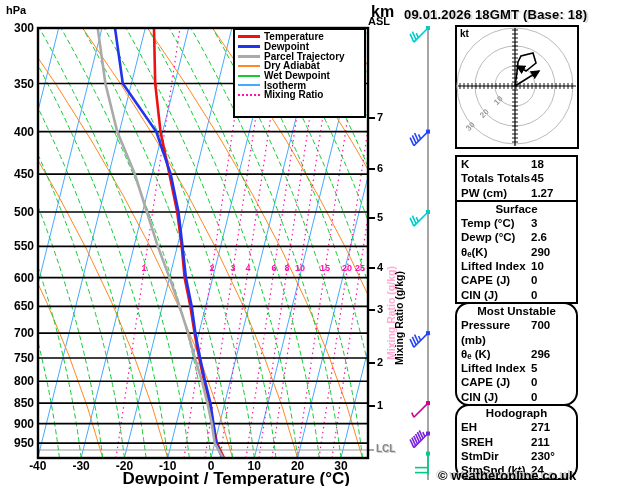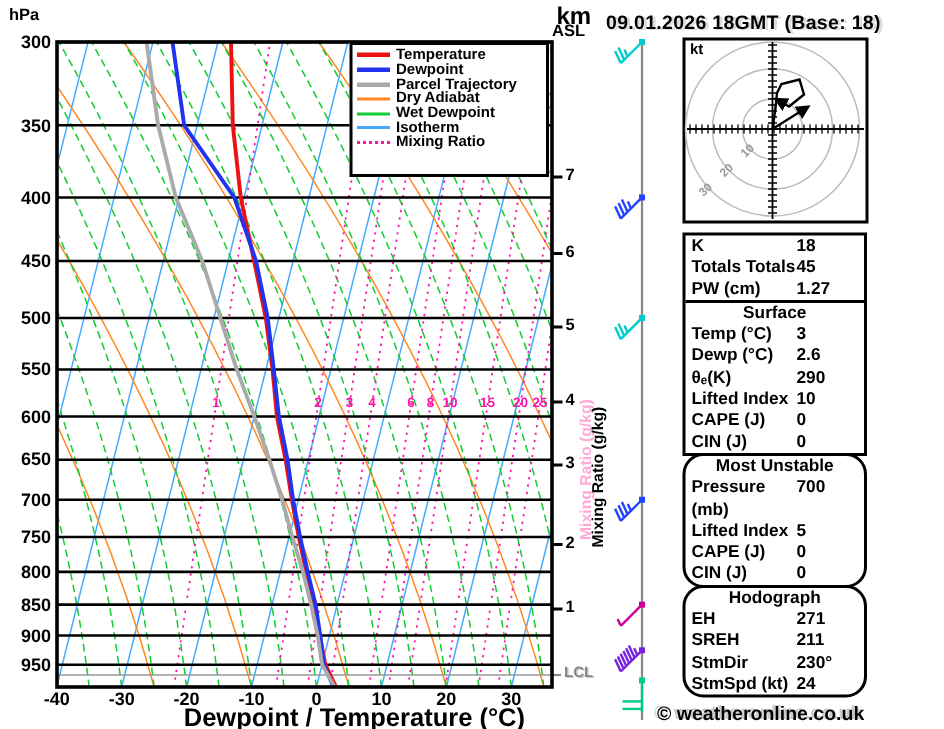--- a/index.html
+++ b/index.html
@@ -383,20 +383,24 @@
           <span class="tv">0</span>
         </div>
       </div>
       <div class="tbox">
         <div class="tsec">Most Unstable</div>
         <div class="trow">
           <span class="tl">Pressure (mb)</span>
           <span class="tv">700</span>
         </div>
         <div class="trow">
+          <span class="tl">θₑ (K)</span>
+          <span class="tv">296</span>
+        </div>
+        <div class="trow">
           <span class="tl">Lifted Index</span>
           <span class="tv">5</span>
         </div>
         <div class="trow">
           <span class="tl">CAPE (J)</span>
           <span class="tv">0</span>
         </div>
         <div class="trow">
           <span class="tl">CIN (J)</span>
           <span class="tv">0</span>

